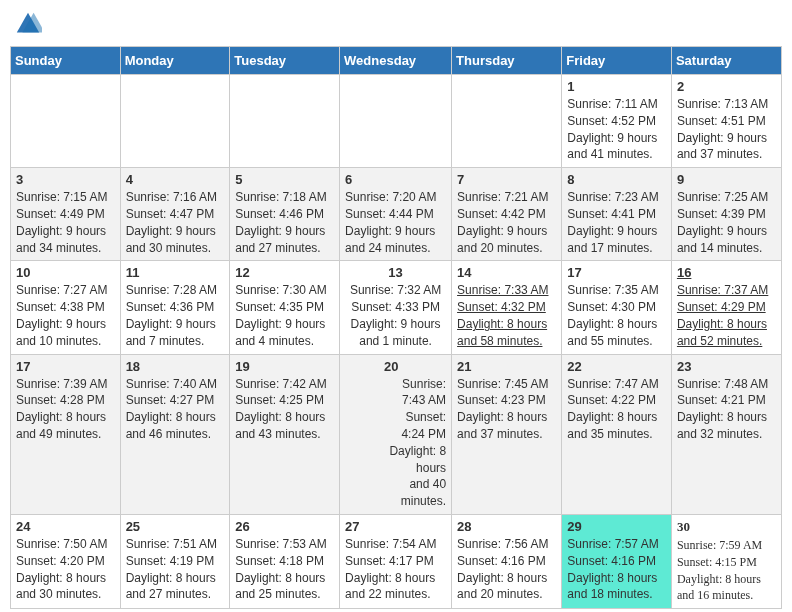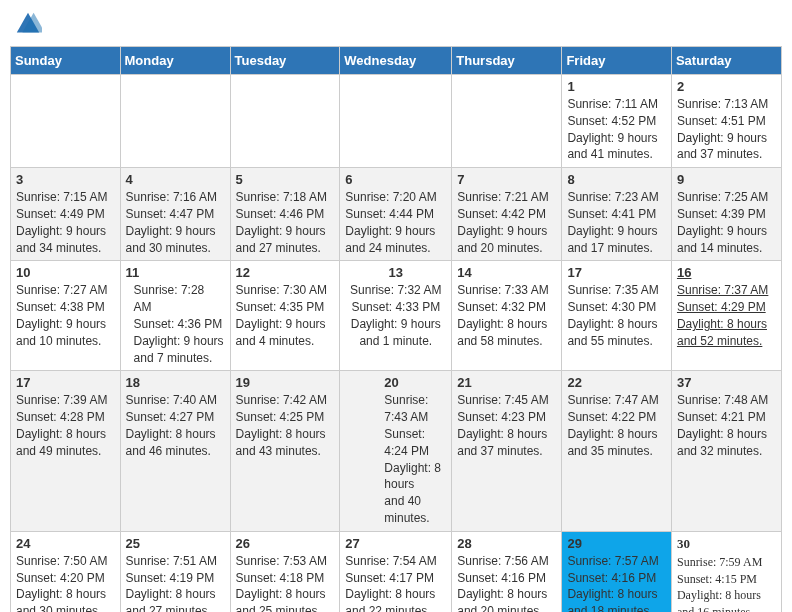--- a/index.html
+++ b/index.html
@@ -209,42 +209,42 @@
       <tr>
         <td style="background: rgb(255, 255, 255);">
           <span class="day-num">10</span>
           <div class="day-info" style="white-space: pre-line;">Sunrise: 7:27 AM
 Sunset: 4:38 PM
 Daylight: 9 hours
 and 10 minutes.</div>
         </td>
         <td style="background: rgb(255, 255, 255);">
           <span class="day-num">11</span>
-          <div class="day-info" style="white-space: pre-line; margin-left: 8px;">Sunrise: 7:28 AM
+          <div class="day-info" style="white-space: pre-line;">Sunrise: 7:28 AM
 Sunset: 4:36 PM
 Daylight: 9 hours
 and 7 minutes.</div>
         </td>
         <td style="background: rgb(255, 255, 255);">
           <span class="day-num">12</span>
           <div class="day-info" style="white-space: pre-line;">Sunrise: 7:30 AM
 Sunset: 4:35 PM
 Daylight: 9 hours
 and 4 minutes.</div>
         </td>
         <td style="background: rgb(255, 255, 255); text-align: center;">
           <span class="day-num">13</span>
           <div class="day-info" style="white-space: pre-line;">Sunrise: 7:32 AM
 Sunset: 4:33 PM
 Daylight: 9 hours
 and 1 minute.</div>
         </td>
         <td style="background: rgb(255, 255, 255);">
           <span class="day-num">14</span>
-          <div class="day-info" style="white-space: pre-line;">Sunrise: 7:33 AM
+          <div class="day-info" style="white-space: pre-line; text-decoration: underline;">Sunrise: 7:33 AM
 Sunset: 4:32 PM
 Daylight: 8 hours
 and 58 minutes.</div>
         </td>
         <td style="background: rgb(255, 255, 255);">
           <span class="day-num">17</span>
           <div class="day-info" style="white-space: pre-line;">Sunrise: 7:35 AM
 Sunset: 4:30 PM
 Daylight: 8 hours
 and 55 minutes.</div>
@@ -274,41 +274,41 @@
         </td>
         <td style="background: rgb(242, 242, 242);">
           <span class="day-num">19</span>
           <div class="day-info" style="white-space: pre-line;">Sunrise: 7:42 AM
 Sunset: 4:25 PM
 Daylight: 8 hours
 and 43 minutes.</div>
         </td>
         <td style="background: rgb(242, 242, 242); padding-left: 44px;">
           <span class="day-num">20</span>
-          <div class="day-info" style="white-space: pre-line;">Sunrise: 7:43 AM
+          <div class="day-info" style="white-space: pre-line; text-align: right;">Sunrise: 7:43 AM
 Sunset: 4:24 PM
 Daylight: 8 hours
 and 40 minutes.</div>
         </td>
         <td style="background: rgb(242, 242, 242);">
           <span class="day-num">21</span>
           <div class="day-info" style="white-space: pre-line;">Sunrise: 7:45 AM
 Sunset: 4:23 PM
 Daylight: 8 hours
 and 37 minutes.</div>
         </td>
         <td style="background: rgb(242, 242, 242);">
           <span class="day-num">22</span>
           <div class="day-info" style="white-space: pre-line;">Sunrise: 7:47 AM
 Sunset: 4:22 PM
 Daylight: 8 hours
 and 35 minutes.</div>
         </td>
         <td style="background: rgb(242, 242, 242);">
-          <span class="day-num">37</span>
+          <span class="day-num">23</span>
           <div class="day-info" style="white-space: pre-line;">Sunrise: 7:48 AM
 Sunset: 4:21 PM
 Daylight: 8 hours
 and 32 minutes.</div>
         </td>
       </tr>
       <tr>
         <td style="background: rgb(255, 255, 255);">
           <span class="day-num">24</span>
           <div class="day-info" style="white-space: pre-line;">Sunrise: 7:50 AM
@@ -337,21 +337,21 @@
 Daylight: 8 hours
 and 22 minutes.</div>
         </td>
         <td style="background: rgb(255, 255, 255);">
           <span class="day-num">28</span>
           <div class="day-info" style="white-space: pre-line;">Sunrise: 7:56 AM
 Sunset: 4:16 PM
 Daylight: 8 hours
 and 20 minutes.</div>
         </td>
-        <td style="background: #0ea5e9;">
+        <td style="background: #5eead4;">
           <span class="day-num">29</span>
           <div class="day-info" style="white-space: pre-line;">Sunrise: 7:57 AM
 Sunset: 4:16 PM
 Daylight: 8 hours
 and 18 minutes.</div>
         </td>
         <td style="background: rgb(255, 255, 255); font-family: Liberation Serif, serif;">
           <span class="day-num">30</span>
           <div class="day-info" style="white-space: pre-line;">Sunrise: 7:59 AM
 Sunset: 4:15 PM

